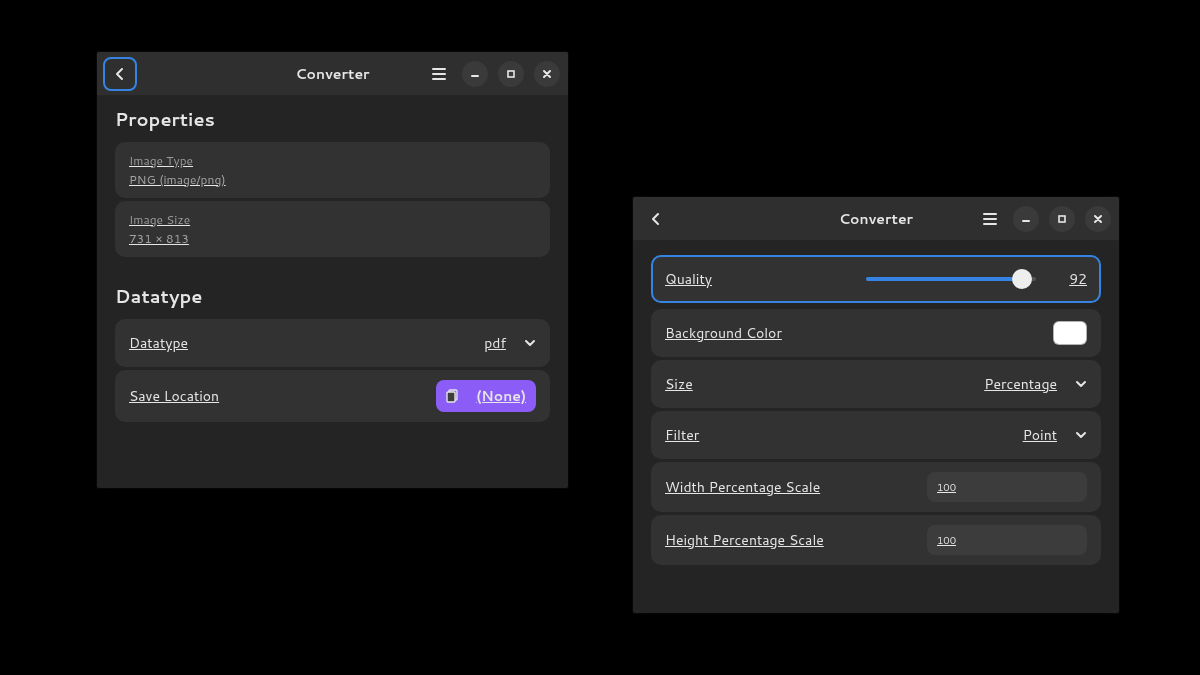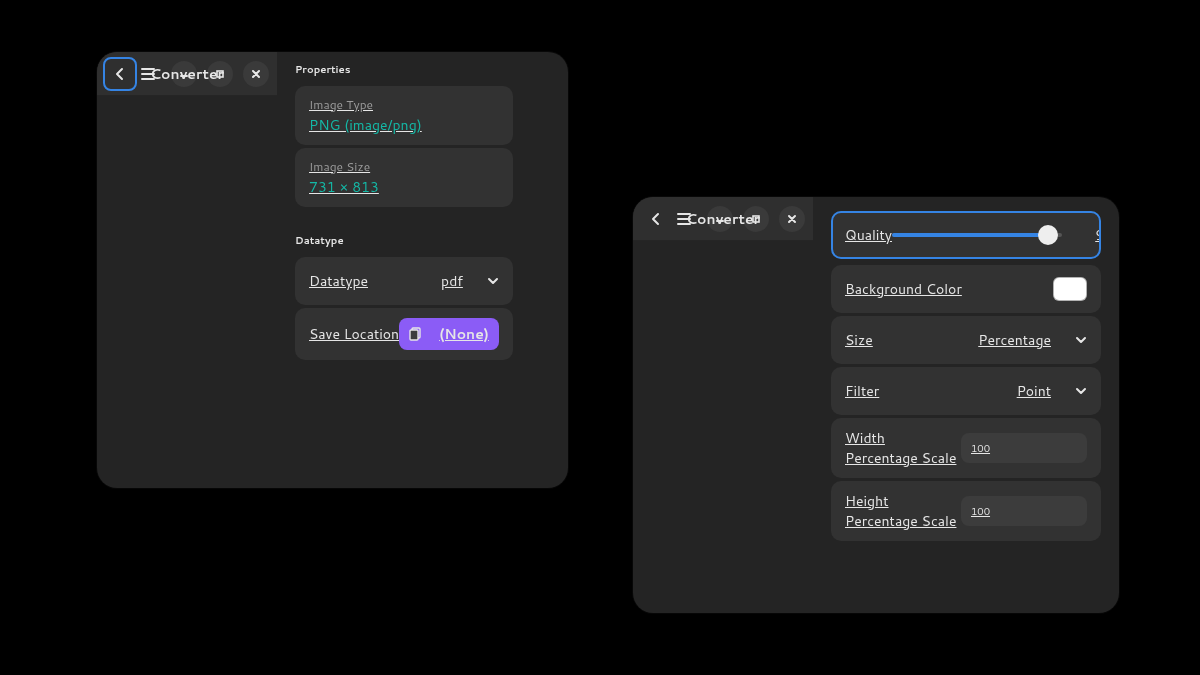--- a/index.html
+++ b/index.html
@@ -1,25 +1,25 @@
 <!DOCTYPE html>
 <html><head>
 <meta charset="utf-8">
 <style>
   * { box-sizing: border-box; margin: 0; padding: 0; font-family: -apple-system, "Segoe UI", Cantarell, Ubuntu, sans-serif; }
   body { background: #000; width: 1200px; height: 675px; position: relative; color: #e6e6e6; font-size: 14px; }
 
   .window {
     position: absolute;
     background: #242424;
-    border-radius: 20px;
+    border-radius: 2px;
     box-shadow: 0 8px 24px rgba(0,0,0,0.5), 0 0 0 1px rgba(255,255,255,0.04);
     overflow: hidden;
     display: flex;
-    flex-direction: row;
+    flex-direction: column;
   }
   .titlebar {
     height: 44px;
     display: flex;
     align-items: center;
     padding: 0 8px;
     background: #2f2f2f;
     border-bottom: 1px solid rgba(0,0,0,0.2);
     position: relative;
   }
@@ -46,45 +46,45 @@
     display: flex; align-items: center; justify-content: center;
     cursor: pointer;
   }
   .menu-btn {
     width: 26px; height: 26px;
     display: flex; align-items: center; justify-content: center;
     cursor: pointer;
     border-radius: 6px;
   }
   .content { padding: 2px 18px 18px 18px; display: flex; flex-direction: column; overflow: hidden; }
-  .section-title { font-weight: 700; font-size: 10px; margin: 8px 0 10px 0; }
+  .section-title { font-weight: 700; font-size: 18px; margin: 8px 0 10px 0; }
 
   .card {
     background: #323232;
     border-radius: 10px;
     overflow: hidden;
   }
   .card + .card { margin-top: 3px; }
   .group { margin-bottom: 18px; }
 
   .row {
     padding: 10px 14px;
     display: flex;
     align-items: center;
     justify-content: space-between;
     min-height: 48px;
     border-top: 1px solid rgba(0,0,0,0.25);
   }
   .row:first-child { border-top: none; text-decoration: underline; }
   .row .stack { display: flex; flex-direction: column; gap: 2px; }
   .row .sublabel { font-size: 12px; color: #9a9a9a; }
-  .row .value { font-size: 14px; color: #14b8a6; }
+  .row .value { font-size: 12px; color: #a3a3a3; }
   .row .label { font-size: 14px; color: #e6e6e6; }
 
-  .dropdown { display: flex; align-items: center; gap: 24px; color: #e6e6e6; cursor: pointer; }
+  .dropdown { display: flex; align-items: center; gap: 18px; color: #e6e6e6; cursor: pointer; }
   .pick-btn {
     background: #8b5cf6;
     padding: 6px 10px;
     border-radius: 8px;
     display: flex; align-items: center; gap: 16px;
     font-weight: 700;
     cursor: pointer;
     font-size: 14px;
   }
 

